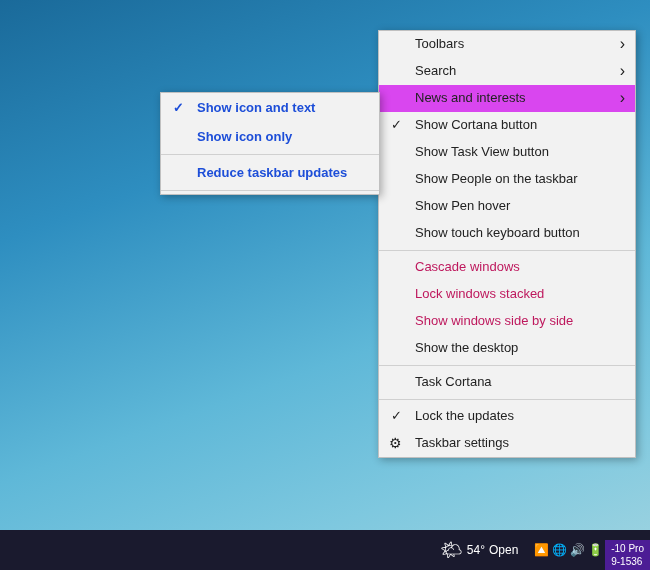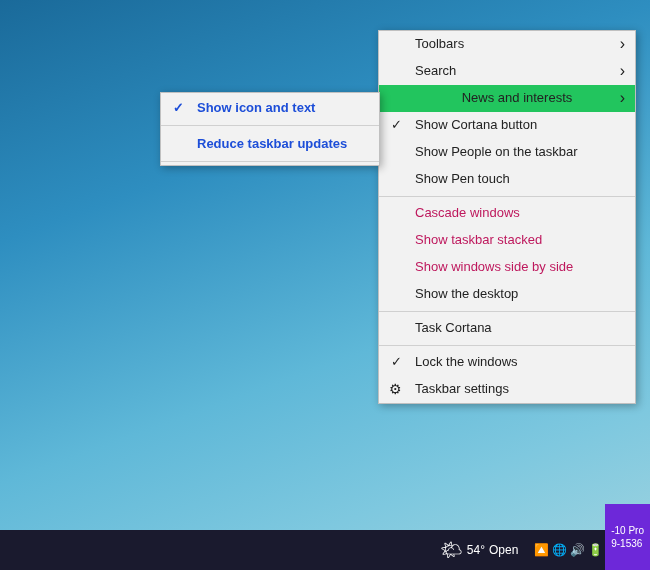--- a/index.html
+++ b/index.html
@@ -65,22 +65,22 @@
       display: flex;
       align-items: center;
       gap: 3px;
       font-size: 12px;
     }
 
     .win-corner {
       position: absolute;
       bottom: 0;
       right: 0;
-      background: #6d28d9;
-      padding: 20px 6px;
+      background: #4c1d95;
+      padding: 2px 6px;
       color: white;
       font-size: 10px;
       line-height: 1.3;
     }
 
     
     .context-menu-main {
       position: absolute;
       top: 30px;
       right: 14px;
@@ -114,22 +114,21 @@
 
     .menu-item.has-submenu::after {
       content: '›';
       position: absolute;
       right: 10px;
       font-size: 16px;
       line-height: 1;
     }
 
     .menu-item.highlighted {
-      background: #22c55e;
-      justify-content: center;
+      background: #d946ef;
     }
 
     .menu-separator {
       height: 1px;
       background: #d0d0d0;
       margin: 3px 0;
     }
 
     .menu-item.has-icon {
       padding-left: 36px;
@@ -185,20 +184,23 @@
   </style>
 </head>
 <body>
 
 <div class="desktop">
 
   <div class="context-menu-sub">
     <div class="sub-menu-item checked">
       <span>Show icon and text</span>
     </div>
+    <div class="sub-menu-item">
+      <span>Show icon only</span>
+    </div>
     <div class="sub-menu-separator"></div>
     <div class="sub-menu-item">
       <span>Reduce taskbar updates</span>
     </div>
     <div class="sub-menu-separator"></div>
   </div>
 
   <div class="context-menu-main">
     <div class="menu-item has-submenu">
       <span>Toolbars</span>
@@ -206,45 +208,51 @@
     <div class="menu-item has-submenu">
       <span>Search</span>
     </div>
     <div class="menu-item has-submenu highlighted">
       <span>News and interests</span>
     </div>
     <div class="menu-item checked">
       <span>Show Cortana button</span>
     </div>
     <div class="menu-item">
+      <span>Show Task View button</span>
+    </div>
+    <div class="menu-item">
       <span>Show People on the taskbar</span>
     </div>
     <div class="menu-item">
-      <span>Show Pen touch</span>
+      <span>Show Pen hover</span>
+    </div>
+    <div class="menu-item">
+      <span>Show touch keyboard button</span>
     </div>
     <div class="menu-separator"></div>
     <div class="menu-item disabled">
       <span>Cascade windows</span>
     </div>
     <div class="menu-item disabled">
-      <span>Show taskbar stacked</span>
+      <span>Lock windows stacked</span>
     </div>
     <div class="menu-item disabled">
       <span>Show windows side by side</span>
     </div>
     <div class="menu-item">
       <span>Show the desktop</span>
     </div>
     <div class="menu-separator"></div>
     <div class="menu-item">
       <span>Task Cortana</span>
     </div>
     <div class="menu-separator"></div>
     <div class="menu-item checked">
-      <span>Lock the windows</span>
+      <span>Lock the updates</span>
     </div>
     <div class="menu-item has-icon">
       <span class="gear-icon">⚙</span>
       <span>Taskbar settings</span>
     </div>
   </div>
 
   <div class="taskbar">
     <div class="taskbar-right">
       <div class="weather-widget">

